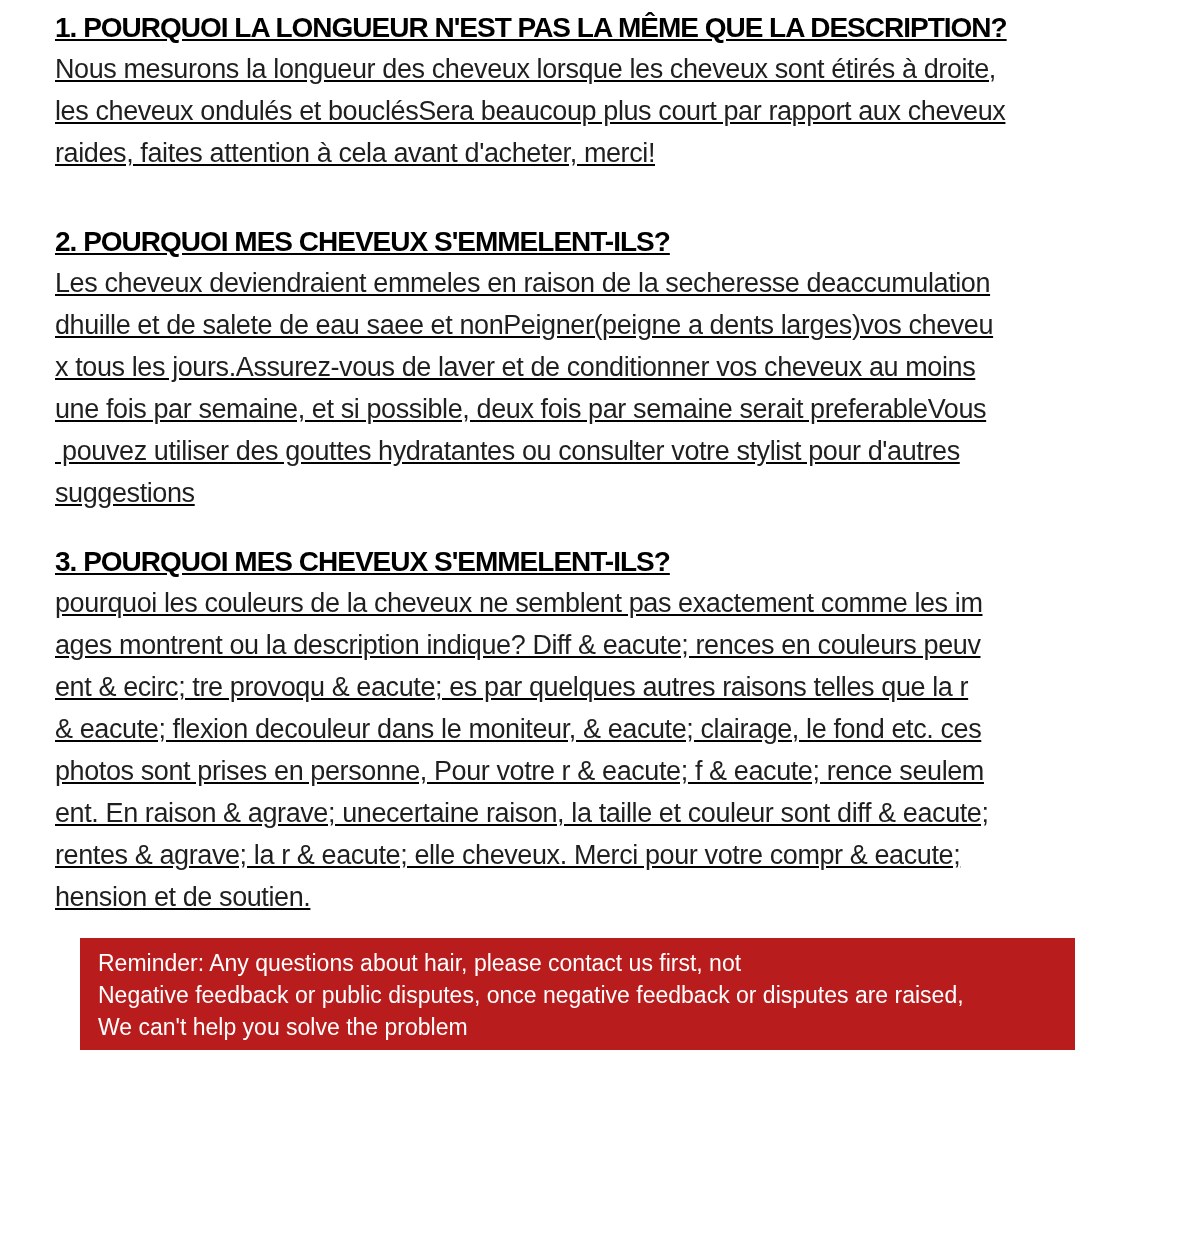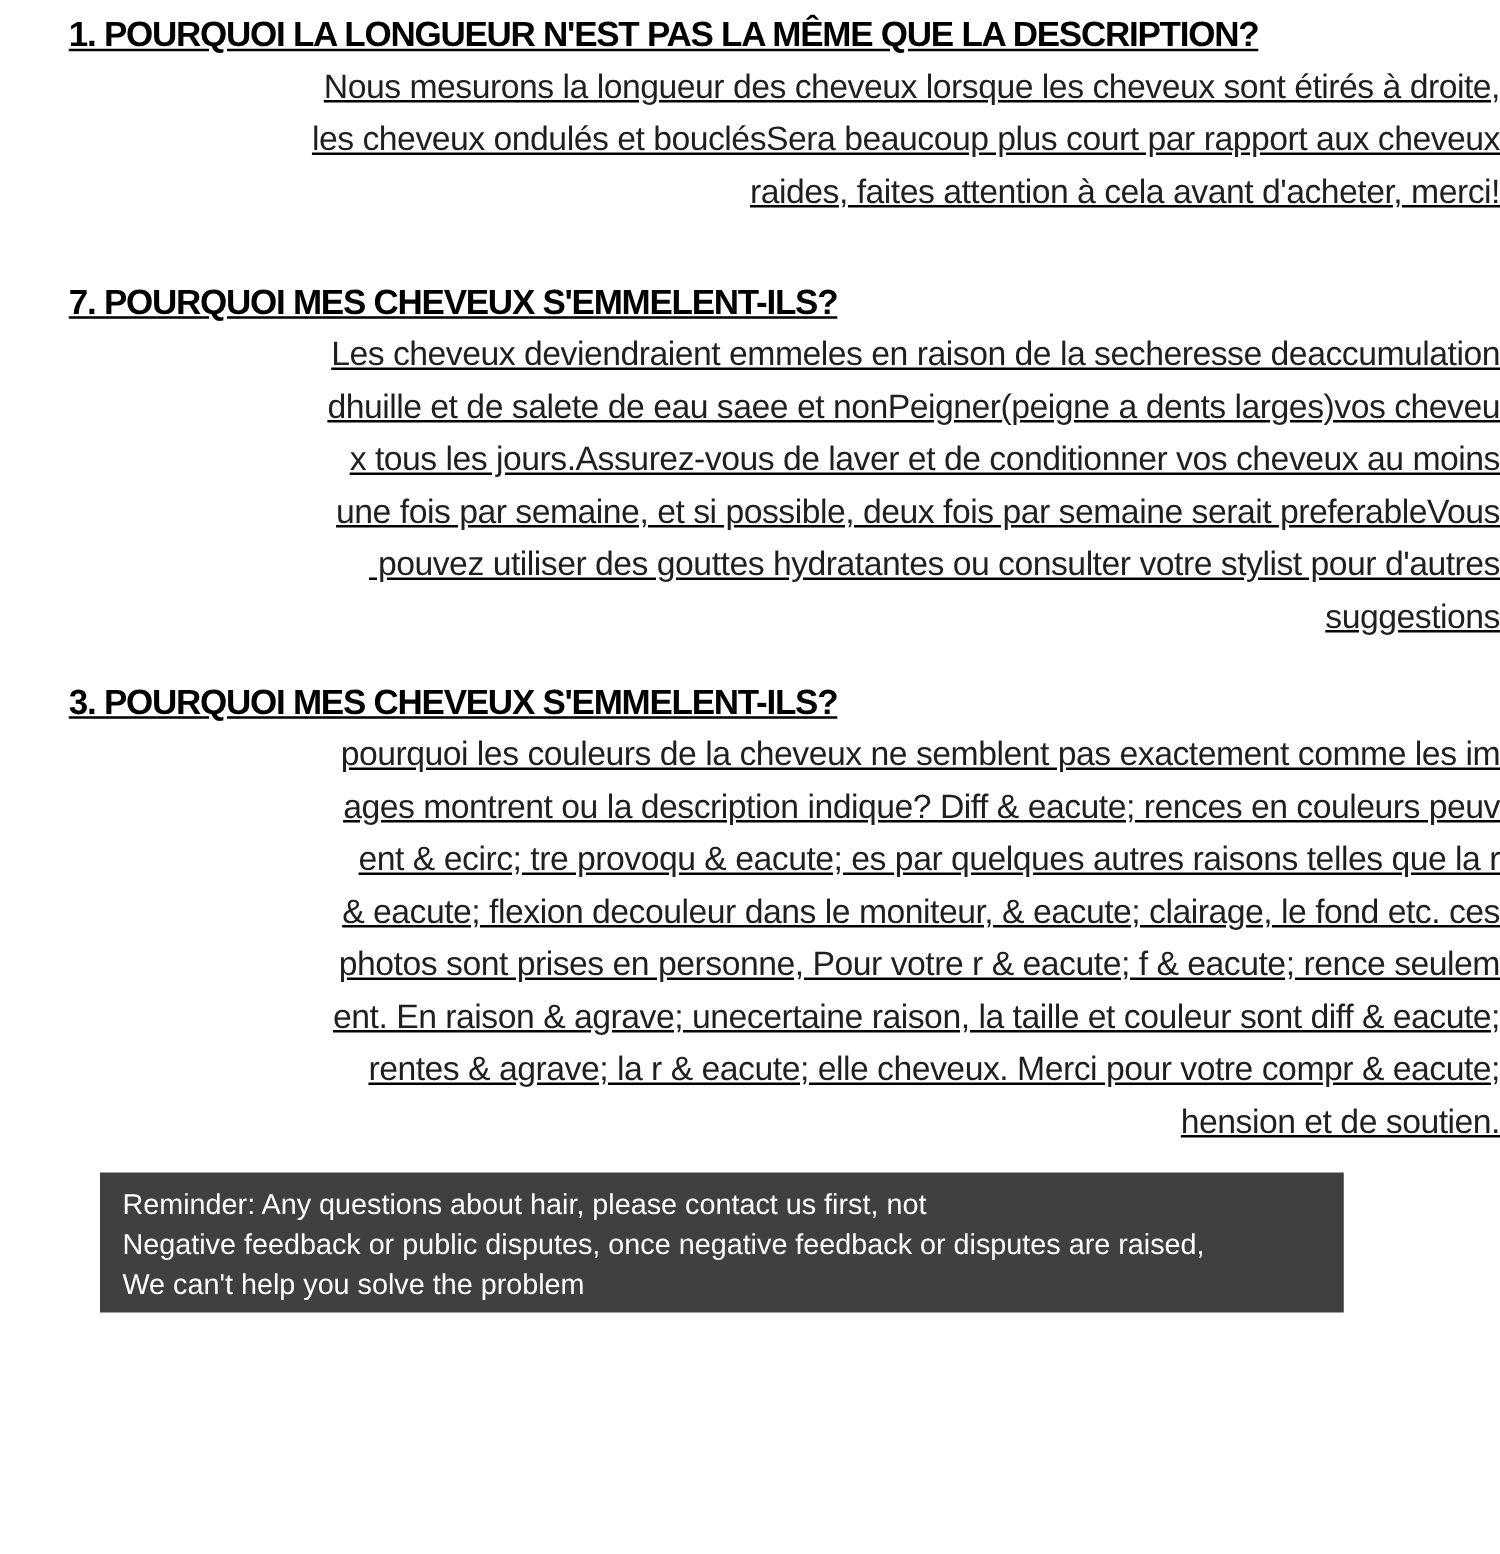--- a/index.html
+++ b/index.html
@@ -27,33 +27,32 @@
     color: #000000;
     white-space: pre;
   }
   .section .para {
     margin: 0;
     font-size: 27px;
     line-height: 42px;
     letter-spacing: -0.4px;
     color: #1f1f1f;
     white-space: pre;
-    text-align: right;
   }
   #section-1 { margin-top: 0; }
   #section-2 { margin-top: 48px; }
   #section-3 { margin-top: 28px; }
   #section-4 { margin-top: 20px; margin-left: -10px; }
   .reminder-box {
     box-sizing: border-box;
     margin-top: 12px;
     margin-left: 25px;
     width: 995px;
     height: 112px;
-    background: #404040;
+    background: #b91c1c;
     padding: 9px 10px 7px 18px;
     overflow: hidden;
   }
   .reminder-box .reminder-text {
     margin: 0;
     font-size: 23px;
     line-height: 32px;
     color: #ffffff;
     white-space: pre;
   }
@@ -64,21 +63,21 @@
 <div class="page">
 
   <div class="section" id="section-1">
     <h2>1. POURQUOI LA LONGUEUR N'EST PAS LA MÊME QUE LA DESCRIPTION?</h2>
     <p class="para">Nous mesurons la longueur des cheveux lorsque les cheveux sont étirés à droite,
 les cheveux ondulés et bouclésSera beaucoup plus court par rapport aux cheveux
 raides, faites attention à cela avant d'acheter, merci!</p>
   </div>
 
   <div class="section" id="section-2">
-    <h2>7. POURQUOI MES CHEVEUX S'EMMELENT-ILS?</h2>
+    <h2>2. POURQUOI MES CHEVEUX S'EMMELENT-ILS?</h2>
     <p class="para">Les cheveux deviendraient emmeles en raison de la secheresse deaccumulation
 dhuille et de salete de eau saee et nonPeigner(peigne a dents larges)vos cheveu
 x tous les jours.Assurez-vous de laver et de conditionner vos cheveux au moins
 une fois par semaine, et si possible, deux fois par semaine serait preferableVous
  pouvez utiliser des gouttes hydratantes ou consulter votre stylist pour d'autres
 suggestions</p>
   </div>
 
   <div class="section" id="section-3">
     <h2>3. POURQUOI MES CHEVEUX S'EMMELENT-ILS?</h2>

